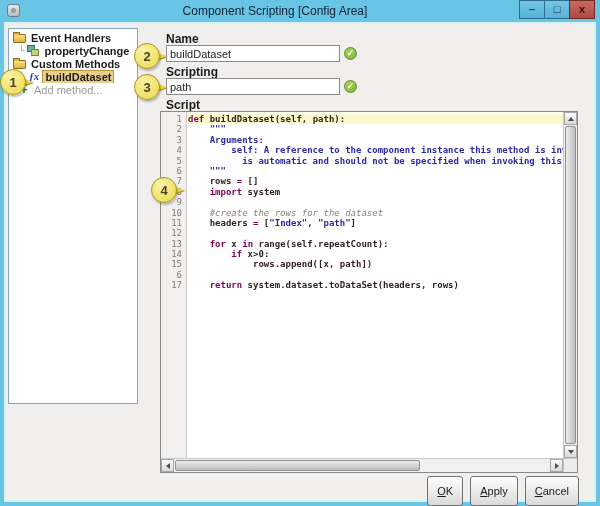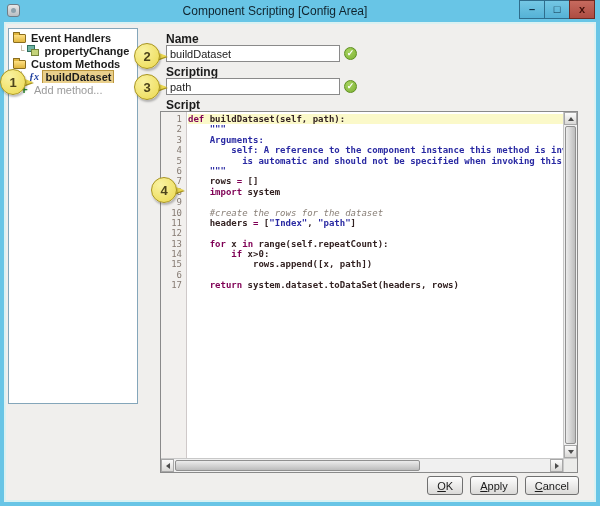--- a/index.html
+++ b/index.html
@@ -89,21 +89,21 @@
   .tri.u{border-left:3px solid transparent;border-right:3px solid transparent;border-bottom:4px solid #4c4c4c;}
   .tri.d{border-left:3px solid transparent;border-right:3px solid transparent;border-top:4px solid #4c4c4c;}
   .tri.l{border-top:3px solid transparent;border-bottom:3px solid transparent;border-right:4px solid #4c4c4c;}
   .tri.r{border-top:3px solid transparent;border-bottom:3px solid transparent;border-left:4px solid #4c4c4c;}
   .vthumb{position:absolute;left:1px;top:14px;bottom:14px;width:11px;border:1px solid #909090;
     border-radius:2px;background:linear-gradient(90deg,#ececec,#bdbdbd);}
   .hthumb{position:absolute;left:14px;top:1px;width:245px;height:11px;border:1px solid #909090;
     border-radius:2px;background:linear-gradient(#ececec,#bdbdbd);}
   
   .btn-row{position:absolute;right:17px;top:454px;display:flex;gap:7px;}
-  .dlg-btn{height:19px;min-width:36px;padding:0 9px;font-family:"Liberation Sans",sans-serif;
+  .dlg-btn{height:30px;min-width:36px;padding:0 9px;font-family:"Liberation Sans",sans-serif;
     font-size:11px;color:#1b1b1b;border:1px solid #707070;border-radius:3px;
     background:linear-gradient(#fdfdfd,#dbdad8);}
   
   .callout{position:absolute;width:26px;height:26px;z-index:60;}
   .callout .bub{position:absolute;left:0;top:0;width:26px;height:26px;border-radius:50%;
     background:radial-gradient(circle at 35% 28%,#f9f2a2,var(--c-callout));
     border:1px solid var(--c-callout_border);display:flex;align-items:center;justify-content:center;
     font-size:13px;font-weight:bold;color:#4c431b;box-shadow:1px 2px 2px rgba(0,0,0,.25);}
   .callout .tail{position:absolute;left:22px;top:9px;width:0;height:0;
     border-top:4px solid transparent;border-bottom:4px solid transparent;

